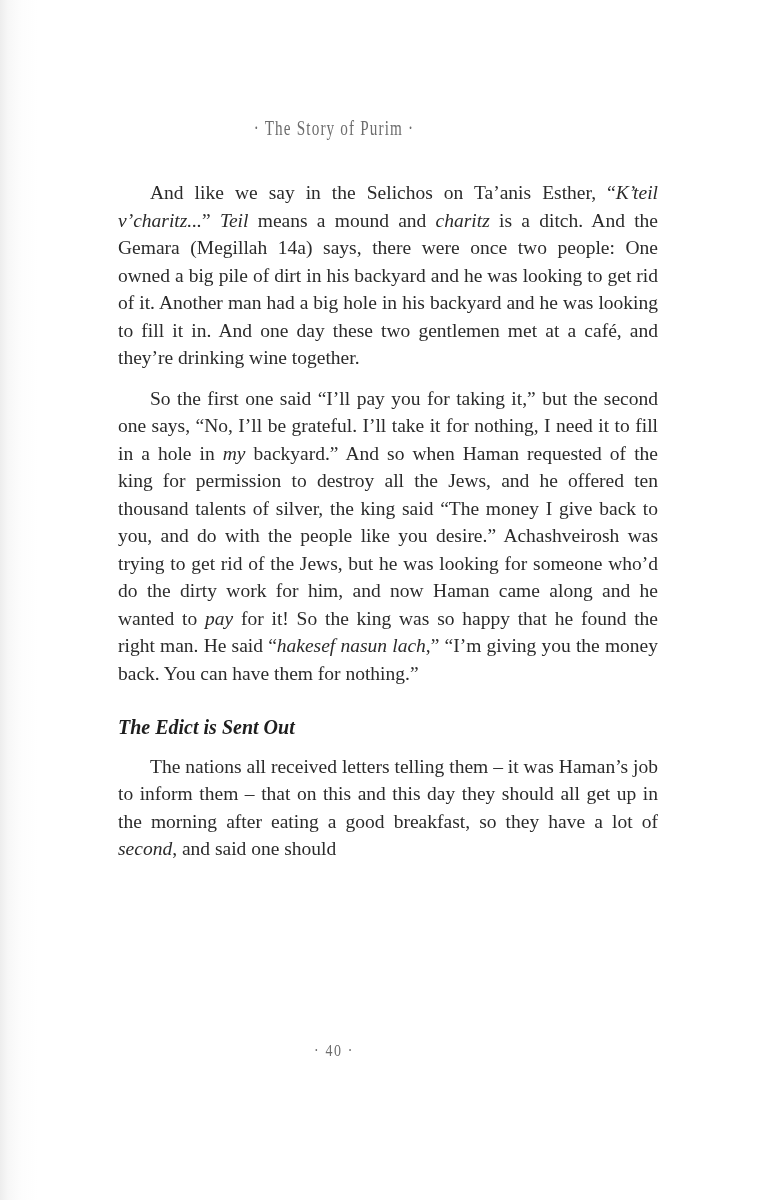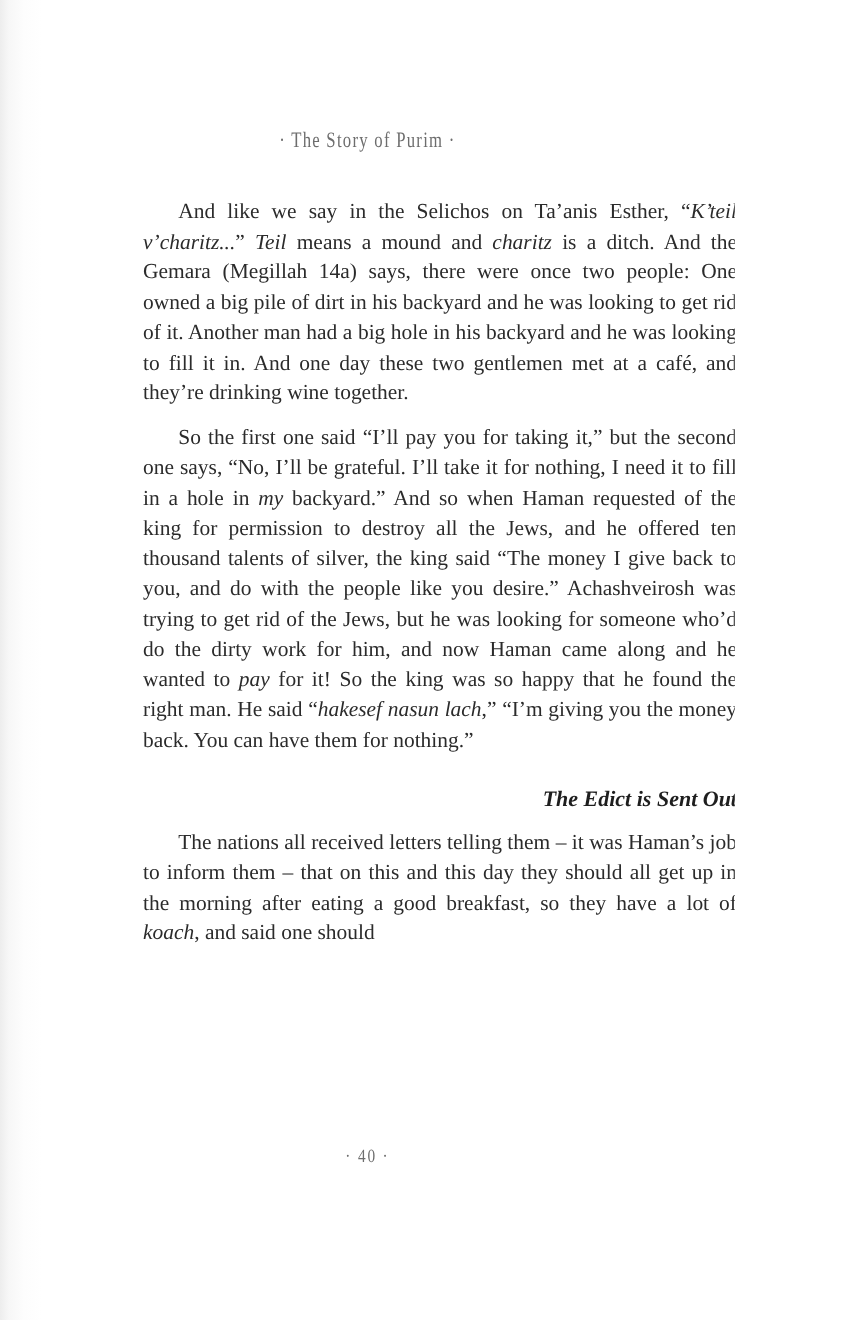--- a/index.html
+++ b/index.html
@@ -30,41 +30,40 @@
     letter-spacing: 1.5px;
     transform: scaleX(0.76);
     transform-origin: 50% 50%;
     white-space: nowrap;
   }
   .content {
     position: absolute;
     top: 179px;
     left: 118px;
     width: 540px;
-    margin-left: 12px;
   }
   .content p {
     margin: 0 0 13px 0;
     font-size: 19.5px;
     line-height: 27.5px;
     color: #2b2b2b;
     text-align: justify;
     text-indent: 32px;
   }
   .content p span.it {
     font-style: italic;
   }
   .content h2.section-heading {
     margin: 27px 0 11px 0;
     font-size: 20px;
     line-height: 27.5px;
     color: #1e1e1e;
     font-style: italic;
     font-weight: bold;
-    text-align: right;
+    text-align: left;
     text-indent: 0;
   }
   .page-number {
     position: absolute;
     top: 1042px;
     left: 0;
     width: 100%;
     text-align: center;
     font-size: 17px;
     line-height: 1;
@@ -77,17 +76,17 @@
 </head>
 <body>
 
 <div class="page">
   <header class="running-header">· The Story of Purim ·</header>
 
   <main class="content" id="content">
       <p><span>And like we say in the Selichos on Ta’anis Esther, “</span><span class="it">K’teil v’charitz...</span><span>” </span><span class="it">Teil</span><span> means a mound and </span><span class="it">charitz</span><span> is a ditch. And the Gemara (Megillah 14a) says, there were once two people: One owned a big pile of dirt in his backyard and he was looking to get rid of it. Another man had a big hole in his backyard and he was looking to fill it in. And one day these two gentlemen met at a café, and they’re drinking wine together.</span></p>
       <p><span>So the first one said “I’ll pay you for taking it,” but the second one says, “No, I’ll be grateful. I’ll take it for nothing, I need it to fill in a hole in </span><span class="it">my</span><span> backyard.” And so when Haman requested of the king for permission to destroy all the Jews, and he offered ten thousand talents of silver, the king said “The money I give back to you, and do with the people like you desire.” Achashveirosh was trying to get rid of the Jews, but he was looking for someone who’d do the dirty work for him, and now Haman came along and he wanted to </span><span class="it">pay</span><span> for it! So the king was so happy that he found the right man. He said “</span><span class="it">hakesef nasun lach</span><span>,” “I’m giving you the money back. You can have them for nothing.”</span></p>
       <h2 class="section-heading">The Edict is Sent Out</h2>
-      <p><span>The nations all received letters telling them – it was Haman’s job to inform them – that on this and this day they should all get up in the morning after eating a good breakfast, so they have a lot of </span><span class="it">koach</span><span>, and said one should</span></p>
+      <p><span>The nations all received letters telling them – it was Haman’s job to inform them – that on this and this day they should all get up in the morning after eating a good breakfast, so they have a lot of </span><span class="it">second</span><span>, and said one should</span></p>
     </main>
 
   <footer class="page-number">· 40 ·</footer>
 </div>
 
 </body></html>

